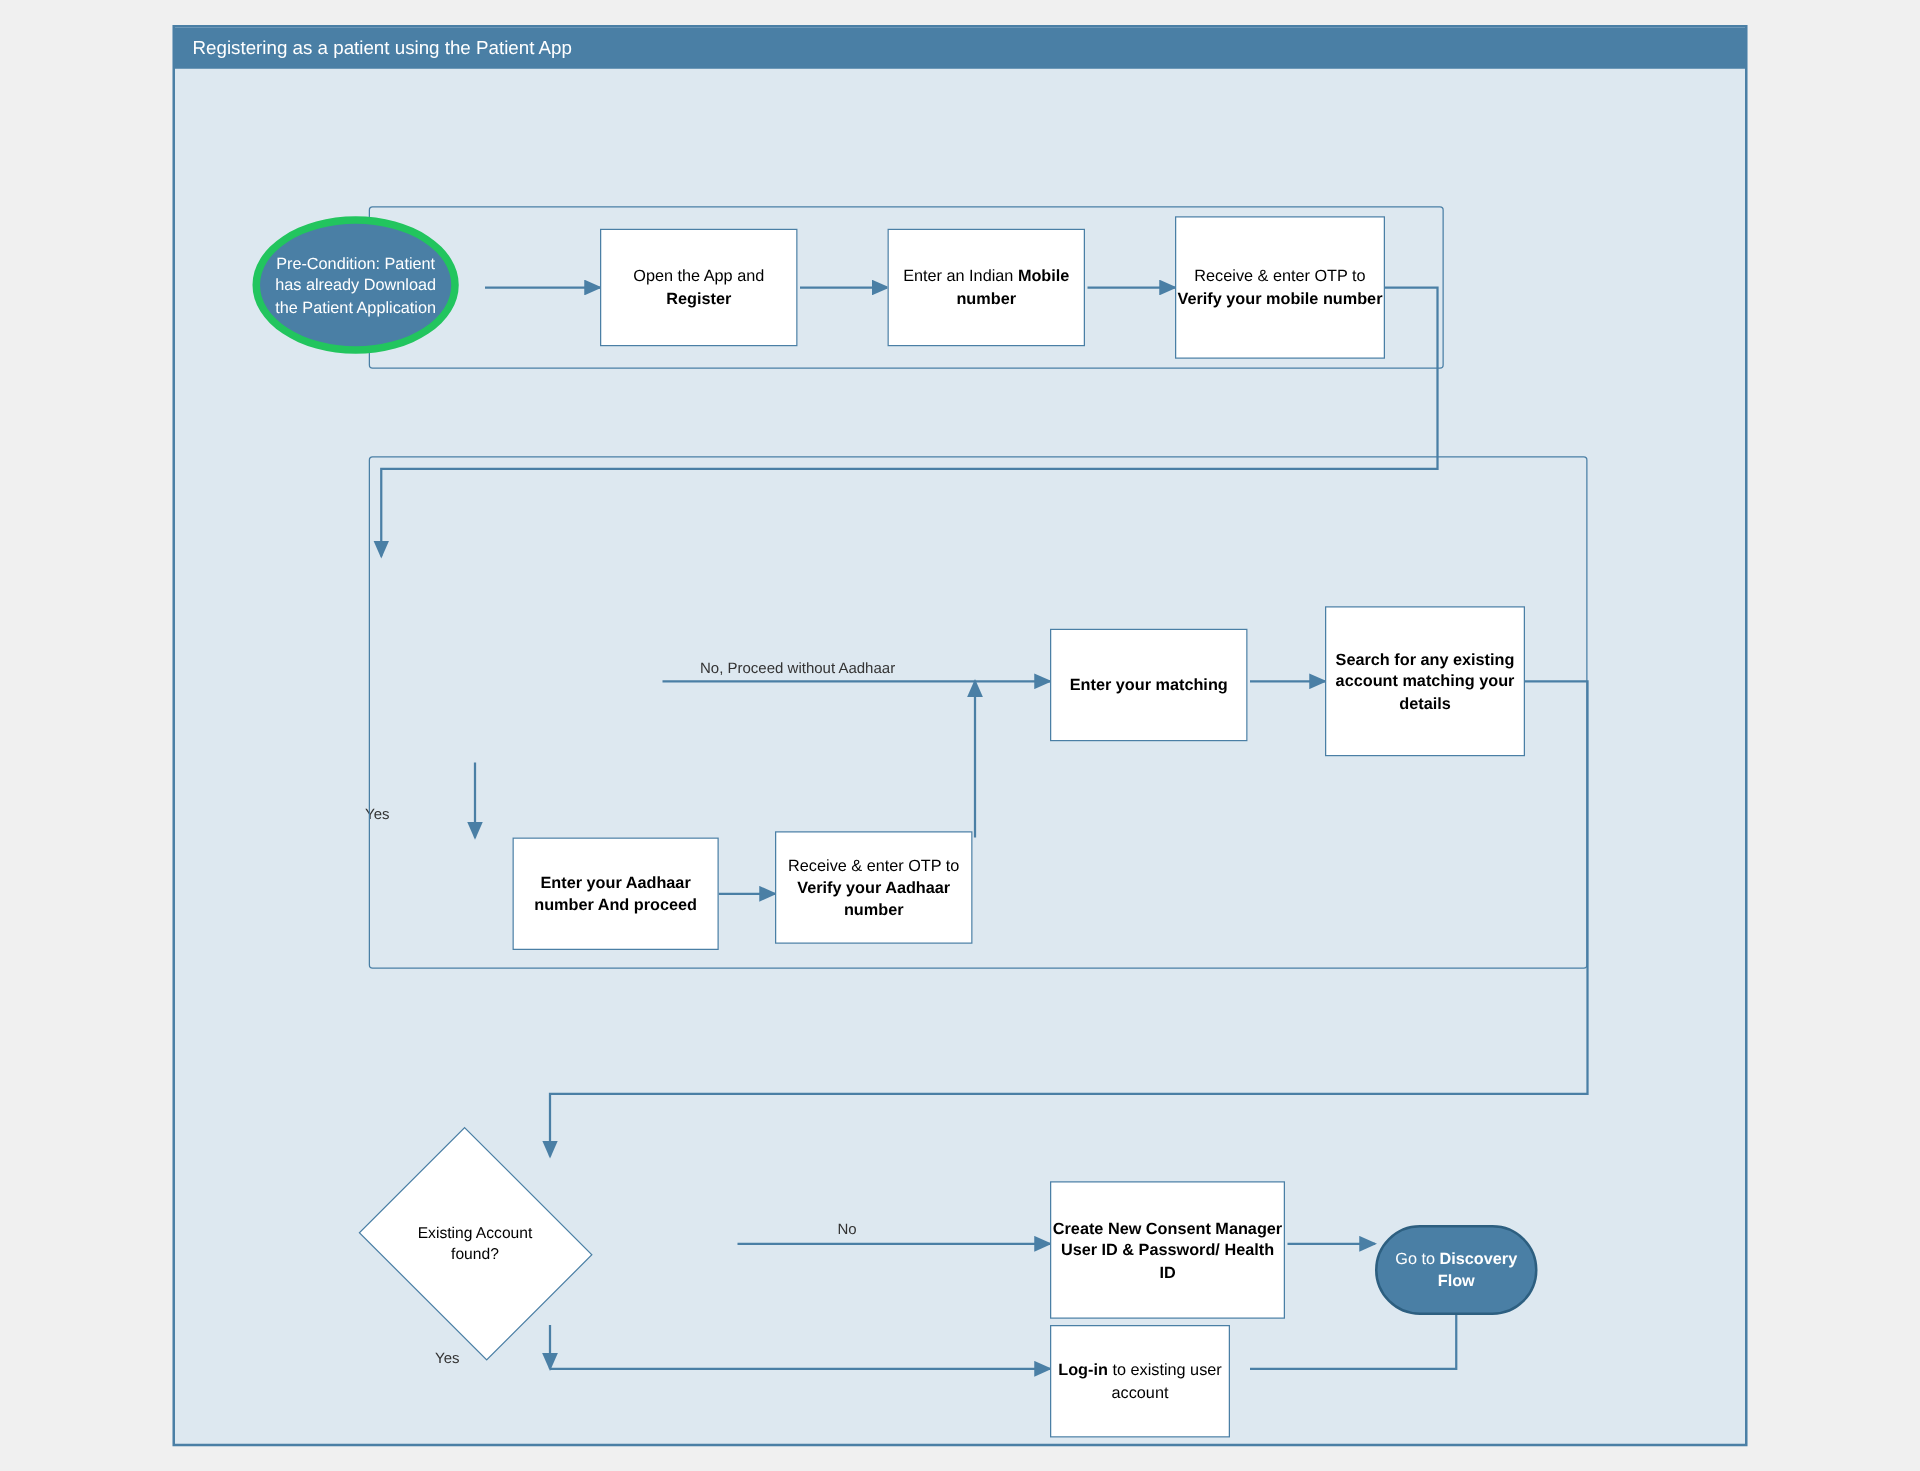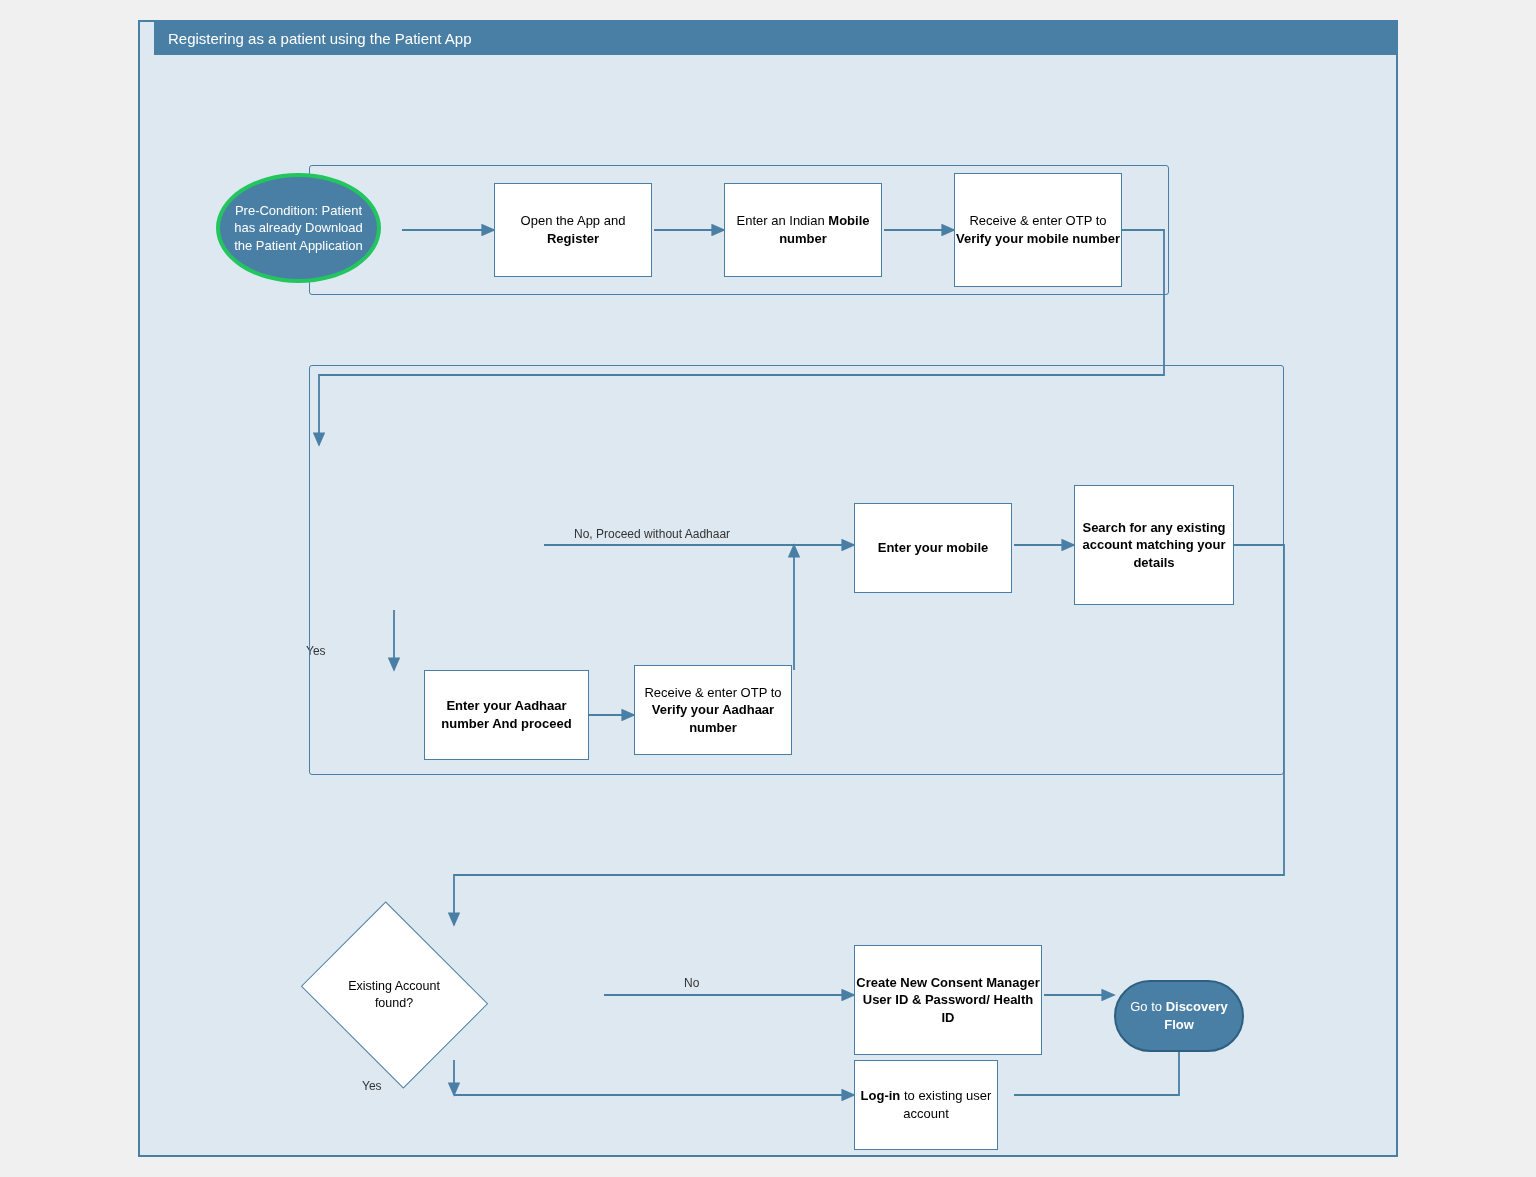--- a/index.html
+++ b/index.html
@@ -9,21 +9,20 @@
       display: flex;
       justify-content: center;
       align-items: center;
       min-height: 100vh;
     }
     .diagram-container {
       width: 1260px;
       background: #dde8f0;
       border: 2px solid #4a7fa5;
       position: relative;
-      padding-left: 14px;
     }
     .diagram-title {
       background: #4a7fa5;
       color: white;
       padding: 8px 14px;
       font-size: 15px;
       font-weight: normal;
     }
     .diagram-body {
       position: relative;
@@ -39,21 +38,21 @@
       justify-content: center;
       text-align: center;
       font-size: 13px;
       line-height: 1.35;
     }
 
     .node-ellipse {
       background: #4a7fa5;
       color: white;
       border-radius: 50%;
-      border: 4px solid #22c55e;
+      border: 6px solid #22c55e;
       width: 165px;
       height: 110px;
     }
     .node-rect {
       background: #ffffff;
       border: 1.5px solid #4a7fa5;
       width: 155px;
       min-height: 90px;
     }
     .node-diamond-wrapper {
@@ -179,21 +178,21 @@
     <div class="node node-rect" style="left:570px; top:128px; width:158px; height:94px;">
       <span>Enter an Indian <strong>Mobile number</strong></span>
     </div>
 
     <div class="node node-rect" style="left:800px; top:118px; width:168px; height:114px;">
       <span>Receive &amp; enter OTP to <strong>Verify your mobile number</strong></span>
     </div>
 
 
     <div class="node node-rect" style="left:700px; top:448px; width:158px; height:84px;">
-      <span><strong>Enter your mobile</strong></span>
+      <span><strong>Enter your matching</strong></span>
     </div>
 
     <div class="node node-rect" style="left:920px; top:430px; width:160px; height:120px;">
       <span><strong>Search for any existing account matching your details</strong></span>
     </div>
 
     <div class="node node-rect" style="left:270px; top:615px; width:165px; height:76px;">
       <span><strong>Enter your Aadhaar number And proceed</strong></span>
     </div>
 

